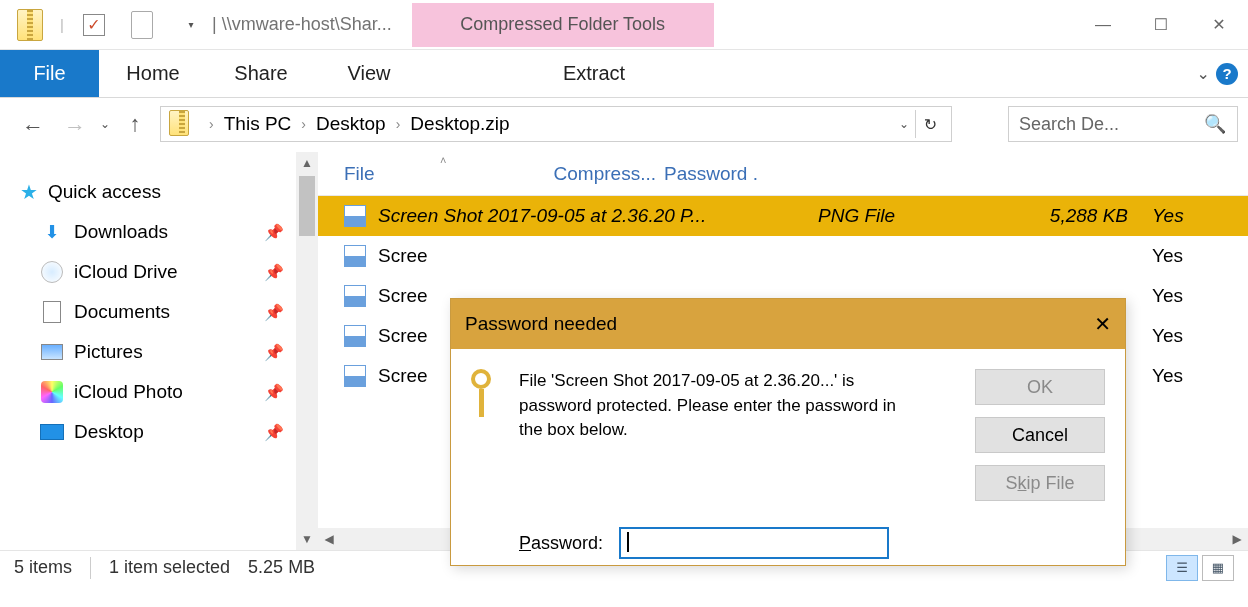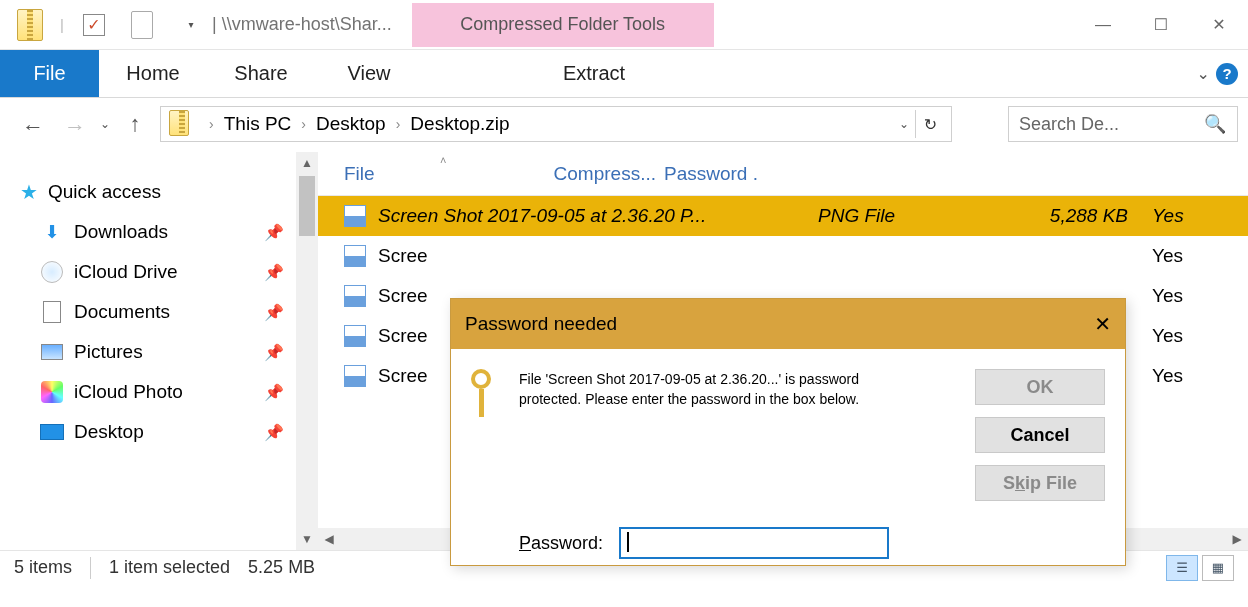--- a/index.html
+++ b/index.html
@@ -92,23 +92,23 @@
 .vt.active { background:#cde6ff; border-color:#7fb7ea; }
 
 
 .dialog { position:absolute; left: 450px; top: 298px; width: 676px; height: 268px; background:#fff; border:1px solid #c99a3f; box-shadow: 3px 3px 12px rgba(0,0,0,.15); z-index: 50; }
 .dialog-title { height: 50px; background:#d8a33e; display:flex; align-items:center; padding: 0 14px; font-size:19px; color:#000; }
 .dialog-close { margin-left:auto; font-size:20px; color:#000; }
 .dialog-body { padding: 20px 20px 0 20px; display:flex; gap: 18px; }
 .key-icon { width:30px; height:50px; position:relative; }
 .key-icon .ring { width:20px; height:20px; border:4px solid #e0b33b; border-radius:50%; }
 .key-icon .shaft { width:5px; height:28px; background:#e0b33b; margin-left:8px; }
-.msg { font-size:14px; line-height: 1.45; max-width: 400px; }
+.msg { font-size:17px; line-height: 1.45; max-width: 400px; }
 .dlg-buttons { display:flex; flex-direction:column; gap:12px; margin-left:auto; }
-.dlg-btn { width:130px; height:36px; background:#e1e1e1; border:1px solid #c9c9c9; font-size:18px; display:flex; align-items:center; justify-content:center;font-weight:bold; }
+.dlg-btn { width:130px; height:36px; background:#e1e1e1; border:1px solid #c9c9c9; font-size:18px; display:flex; align-items:center; justify-content:center; }
 .dlg-btn.disabled { color:#8a8a8a; }
 .pwd-row { display:flex; align-items:center; gap: 16px; padding: 26px 0 0 68px; }
 .pwd-label { font-size:18px;text-align:right; }
 .pwd-label u { text-decoration: underline; }
 .pwd-input { width: 270px; height: 32px; border:2px solid #1979ca; padding: 2px 6px; font-size:18px; }
 .caret { display:inline-block; width:2px; height:20px; background:#000; vertical-align:middle; animation: blink 1s step-end infinite; }
 @keyframes blink { 50% { opacity: 0; } }
 </style>
 </head>
 <body>

